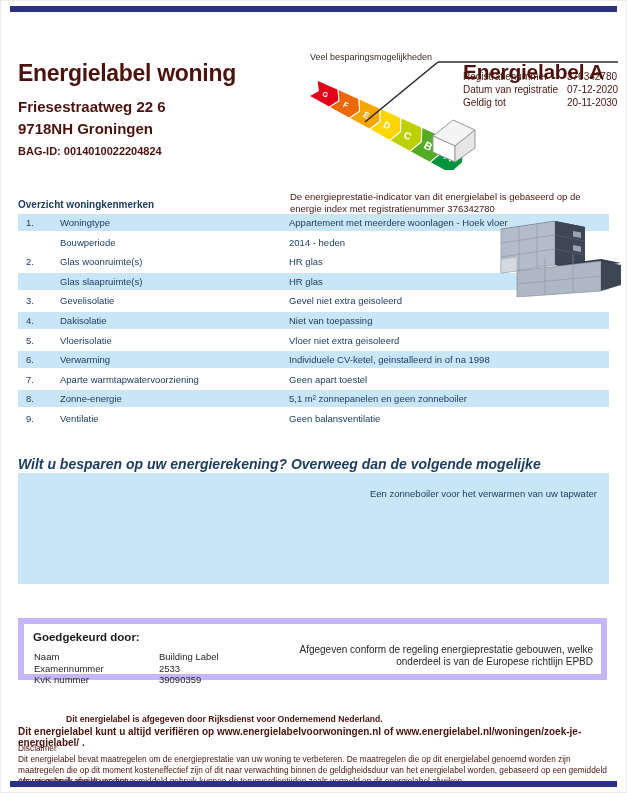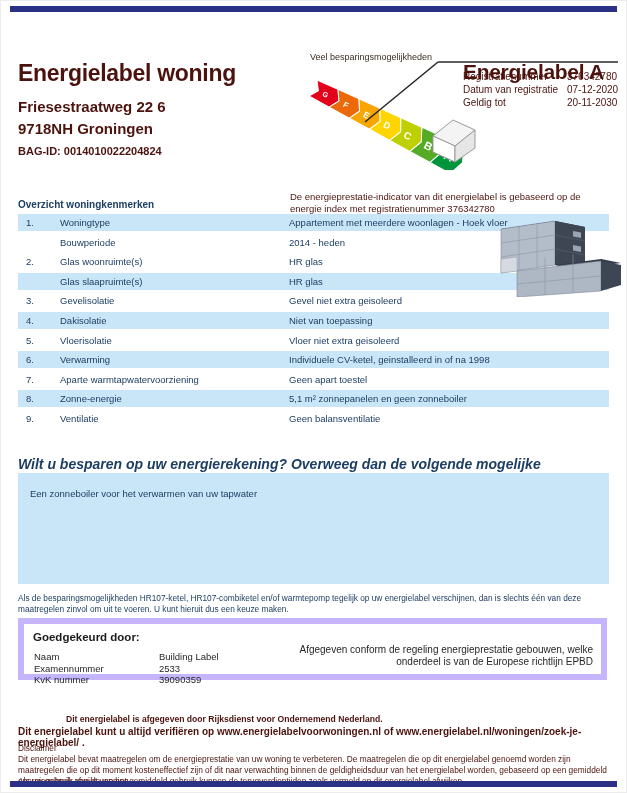--- a/index.html
+++ b/index.html
@@ -38,21 +38,21 @@
   .kv-row { display:flex; align-items:center; height:17px; margin-bottom:2.6px; font-size:9.5px; color:#1d3e63; }
   .kv-row.alt { background:#c9e6f8; }
   .kv-num { width:42px; padding-left:8px; flex:none; }
   .kv-label { flex:1; }
   .kv-value { width:320px; flex:none; }
 
   .building-svg { position:absolute; left:497px; top:209px; z-index:3; }
 
   .advice-heading { position:absolute; left:18px; top:456px; font-size:14px; font-weight:bold;font-style:italic; }
   .measure-box { position:absolute; left:18px; top:473px; width:591px; height:111px; background:#c9e6f8; }
-  .measure-text { padding:15px 12px; font-size:9.5px; color:#1d3e63; }
+  .measure-text { padding:15px 12px; font-size:9.5px; color:#1d3e63;text-align:right; }
   .note { position:absolute; left:18px; top:593px; width:591px; font-size:8.3px; line-height:11px; color:#1d3e63; }
 
   .approval-box { position:absolute; left:18px; top:618px; width:589px; height:62px; border:6px solid #c4b5fd; }
   .approval-heading { position:absolute; left:9px; top:7px; font-size:11.5px; font-weight:bold; color:#1b1b1b; }
   .approval-fields { position:absolute; left:10px; top:27px; font-size:9.5px; line-height:11.5px; color:#262626; }
   .approval-row { display:grid; grid-template-columns:125px auto; }
   .approval-conform { position:absolute; right:8px; bottom:6px; width:330px; text-align:right; font-size:10px; line-height:12px; color:#262626; }
 
   .footer-issued { position:absolute; left:18px; top:690px; font-size:8.6px; font-weight:bold; line-height:11.5px;padding-left:48px; }
   .footer-verify { position:absolute; left:18px; top:701.5px; font-size:10px; font-weight:bold; line-height:11.5px; }
@@ -199,21 +199,20 @@
     <line x1="48" y1="48.7" x2="48" y2="85.9" stroke="#8d96a6" stroke-width="0.6"></line>
     <line x1="76" y1="45.4" x2="76" y2="83.9" stroke="#8d96a6" stroke-width="0.6"></line>
     <line x1="20" y1="75" x2="104" y2="67" stroke="#8d96a6" stroke-width="0.6"></line>
     <polygon points="104,52 124,56 124,76 104,82" fill="#3e4654"></polygon>
   </svg>
 
   <div class="advice-heading navy">Wilt u besparen op uw energierekening? Overweeg dan de volgende mogelijke maatregelen:</div>
   <div class="measure-box">
     <div class="measure-text">Een zonneboiler voor het verwarmen van uw tapwater</div>
   </div>
-  <div class="note">Als de besparingsmogelijkheden HR107-ketel, HR107-combiketel en/of warmtepomp tegelijk op uw energielabel verschijnen, dan is slechts één van deze maatregelen zinvol om uit te voeren. U kunt hieruit dus een keuze maken.</div>
 
   <div class="approval-box">
     <div class="approval-heading">Goedgekeurd door:</div>
     <div class="approval-fields">
       <div class="approval-row">
         <span>Naam</span>
         <span>Building Label</span>
       </div>
       <div class="approval-row">
         <span>Examennummer</span>

